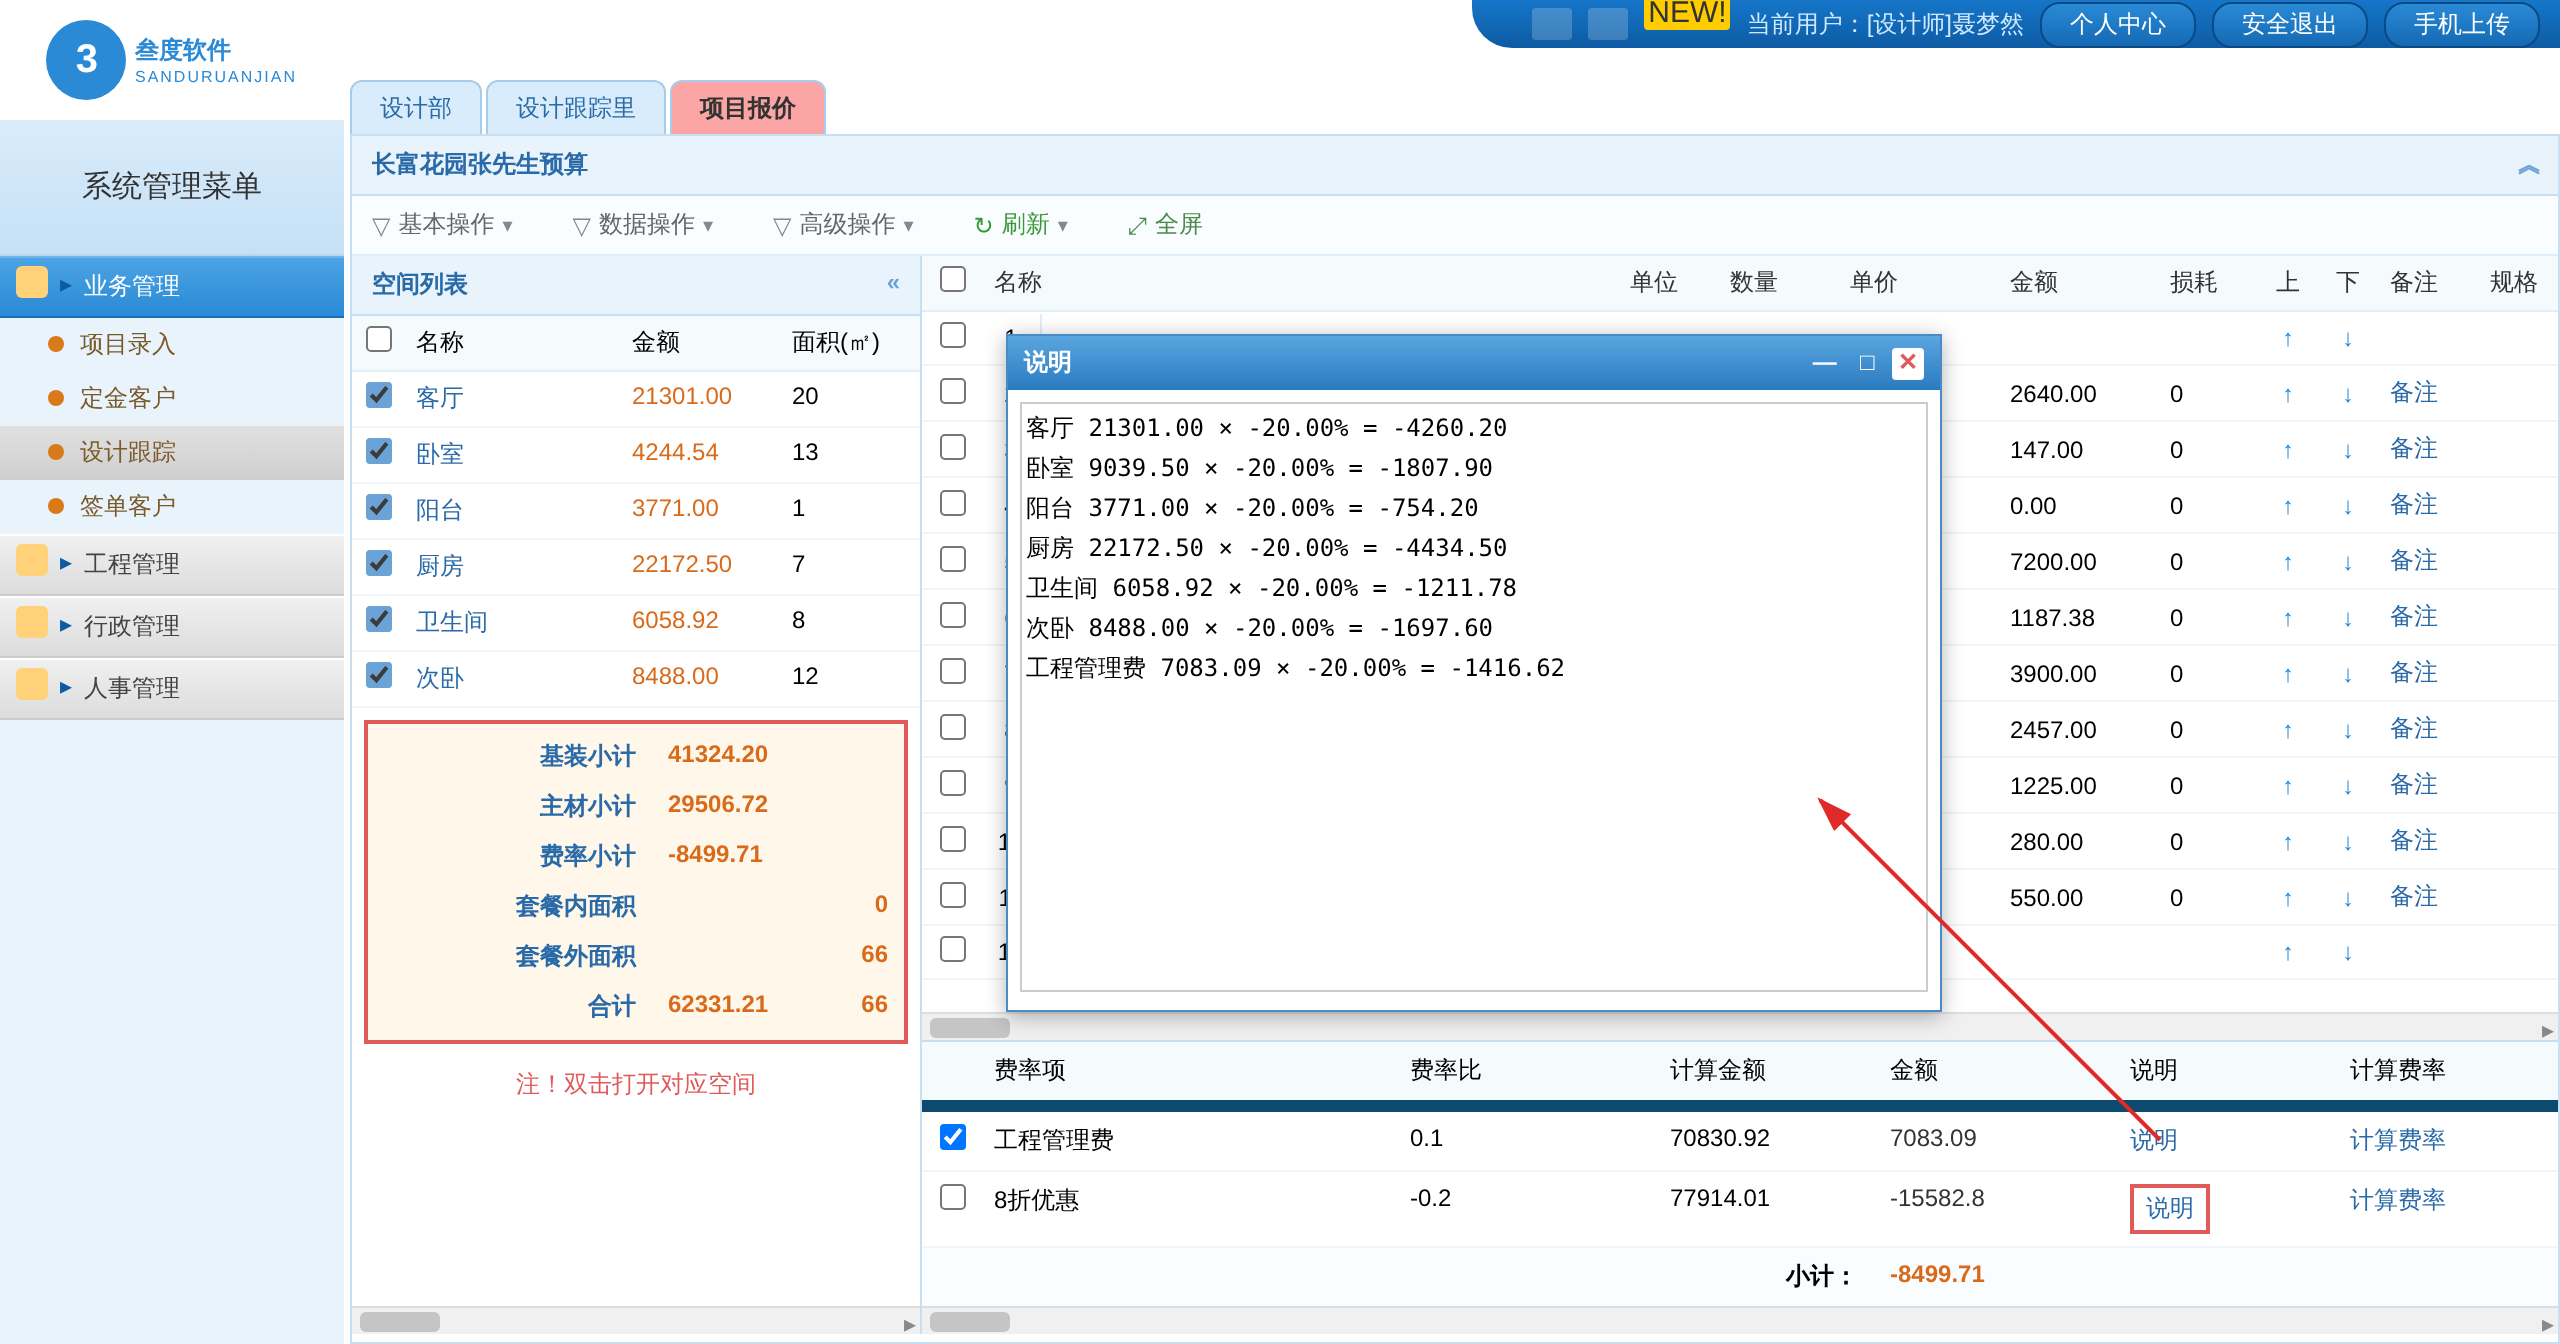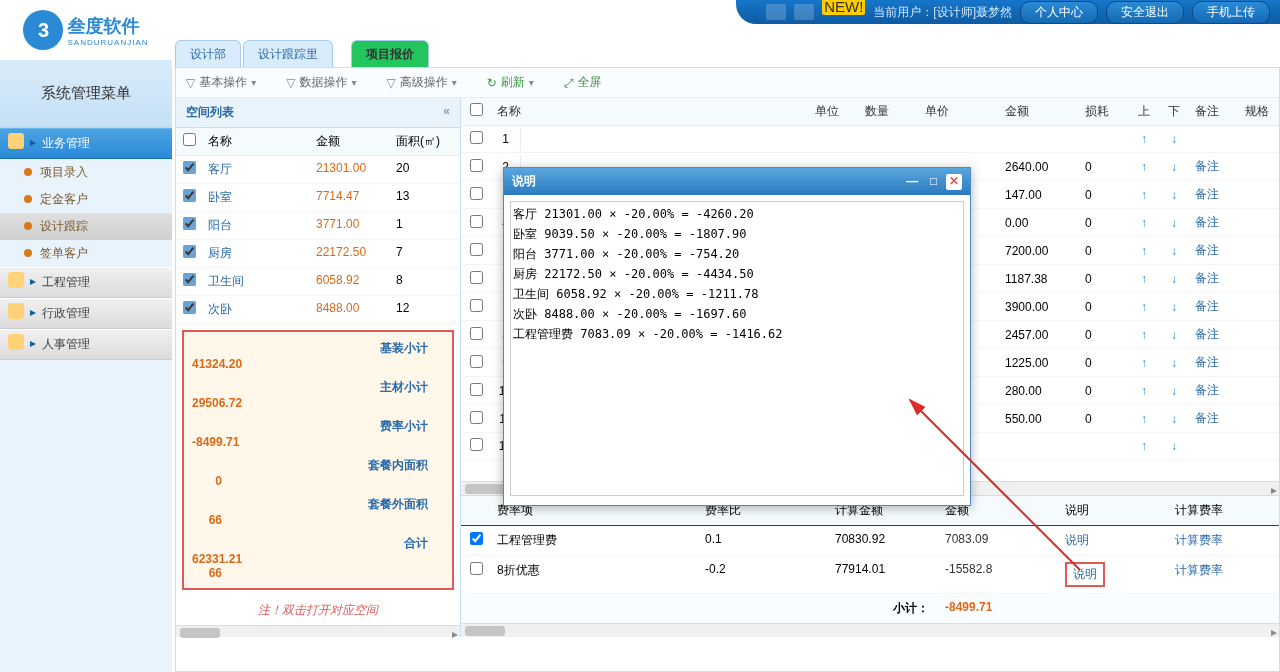--- a/index.html
+++ b/index.html
@@ -8,38 +8,38 @@
 
 .header-bar { position: absolute; top: 0; right: 0; height: 24px; background: linear-gradient(#1676c9, #0d5ba3); border-radius: 0 0 0 20px; padding: 0 10px 0 30px; display: flex; align-items: center; color: #fff; gap: 8px; }
 .header-bar .icon-mail, .header-bar .icon-new { width: 20px; height: 16px; background: #fff3; border-radius: 2px; display: inline-block; }
 .header-bar .new-badge { background: #ffcc00; color: #333; font-size: 15px; padding: 0 2px; border-radius: 2px; position: relative; top: -6px; }
 .header-bar .user-label { color: #cde8ff; }
 .header-btn { background: linear-gradient(#2a8ad6, #1569b3); border: 1px solid #0a4a85; border-radius: 10px; padding: 2px 14px; color: #fff; cursor: pointer; }
 
 
 .logo-box { position: absolute; left: 0; top: 0; width: 172px; height: 60px; display: flex; align-items: center; justify-content: center; }
 .logo-circle { width: 40px; height: 40px; border-radius: 50%; background: #2a8ad6; display: flex; align-items: center; justify-content: center; color: #fff; font-size: 20px; font-weight: bold; margin-right: 4px; }
-.logo-text { color: #2a8ad6; font-weight: bold; font-size: 18px; }
+.logo-text { color: #2a8ad6; font-weight: bold; font-size: 12px; }
 .logo-sub { color: #2a8ad6; font-size: 8px; letter-spacing: 1px; display: block; }
 
 
 .sidebar { position: absolute; left: 0; top: 60px; width: 172px; background: #e8f3fc; height: 612px; }
 .sidebar-title { background: linear-gradient(#d9ecfb, #c5e0f5); text-align: center; padding: 24px 0; font-size: 15px; color: #333; border-bottom: 1px solid #b8d6ef; }
 .side-group { background: linear-gradient(#4ba3e3, #2a8ad6); color: #fff; padding: 6px 10px 6px 30px; border-top: 1px solid #6bb5e8; border-bottom: 1px solid #1a6cb0; cursor: pointer; position: relative; }
 .side-group.gray { background: linear-gradient(#f0f0f0, #dcdcdc); color: #444; border-top: 1px solid #fff; border-bottom: 1px solid #ccc; }
 .side-group .grp-icon { position: absolute; left: 8px; top: 4px; width: 16px; height: 16px; background: #ffd27a; border-radius: 3px; }
 .side-item { padding: 5px 10px 5px 40px; color: #7a5a2a; cursor: pointer; position: relative; }
 .side-item.active { background: linear-gradient(#e0e0e0, #cfcfcf); }
 .side-item .dot { position: absolute; left: 24px; top: 9px; width: 8px; height: 8px; border-radius: 50%; background: #d97a1a; }
 .side-arrow { float: left; margin-right: 6px; color: #0d5ba3; }
 
 
 .tabs { position: absolute; left: 175px; top: 40px; display: flex; gap: 0; }
 .tab { background: #d9ecfb; border: 1px solid #a8cdeb; border-bottom: none; border-radius: 6px 6px 0 0; padding: 5px 14px; color: #2a6aa8; margin-right: 2px; cursor: pointer; }
-.tab.active { background: #22c55e; color: #333; font-weight: bold; margin-left: 16px; }
+.tab.active { background: #fca5a5; color: #333; font-weight: bold; }
 
 
 .content { position: absolute; left: 175px; top: 67px; right: 0; bottom: 0; border: 1px solid #c5e0f5; background: #fff; }
 .breadcrumb { background: #e8f3fc; padding: 6px 10px; color: #2a6aa8; font-weight: bold; border-bottom: 1px solid #c5e0f5; position: relative; }
 .breadcrumb .collapse { position: absolute; right: 8px; top: 6px; color: #6ba3d6; cursor: pointer; }
 .toolbar { background: #fafdff; padding: 6px 10px; border-bottom: 1px solid #e0eef9; display: flex; gap: 30px; color: #666; }
 .toolbar .tb-item { cursor: pointer; display: flex; align-items: center; gap: 4px; }
 .toolbar .tb-item.green { color: #3a9a3a; }
 .toolbar .tb-item.fs { color: #4a8a4a; }
 .toolbar .funnel { color: #888; }
@@ -60,25 +60,25 @@
 .c-name { flex: 1; }
 .c-amt { width: 80px; text-align: left; }
 .c-area { width: 70px; }
 .sp-row { display: flex; border-bottom: 1px solid #f0f5fa; cursor: pointer; }
 .sp-row .room { color: #2a6aa8; }
 .sp-row .amt { color: #d96a1a; }
 .sp-row input[type=checkbox] { accent-color: #6ba3d6; }
 
 
 .summary { margin: 6px; border: 2px solid #e05a5a; background: #fff8ea; padding: 4px 0; }
-.sum-row { display: flex; padding: 4px 8px; flex-direction: column; }
+.sum-row { display: flex; padding: 4px 8px; }
 .sum-label { flex: 1; text-align: right; color: #2a6aa8; font-weight: bold; padding-right: 16px; }
 .sum-v1 { width: 80px; color: #d96a1a; font-weight: bold; text-align: left; }
 .sum-v2 { width: 30px; color: #d96a1a; font-weight: bold; text-align: right; }
-.hint { color: #e05a5a; text-align: center; padding: 6px; font-style: italic; }
+.hint { color: #e05a5a; text-align: center; padding: 6px; }
 
 
 .grid-head { display: flex; background: #f5fafd; border-bottom: 1px solid #e0eef9; }
 .grid-head div { padding: 5px 6px; color: #333; }
 .g-chk { width: 30px; text-align:center;}
 .g-idx { width: 30px; text-align:center; border-right:1px solid #e0eef9;}
 .g-name { flex: 1.4; }
 .g-unit { width: 50px; }
 .g-qty { width: 60px; }
 .g-price { width: 80px; }
@@ -89,21 +89,21 @@
 .g-note { width: 50px; }
 .g-spec { width: 40px; }
 .grid-row { display: flex; border-bottom: 1px solid #f0f5fa; align-items:center; }
 .grid-row div { padding: 5px 6px; }
 .arrow-up { color: #2a8ad6; cursor:pointer; font-weight:bold;}
 .arrow-down { color: #2a8ad6; cursor:pointer; font-weight:bold;}
 .link { color: #2a6aa8; cursor:pointer; }
 
 
 .fee-sec { border-top: 1px solid #c5e0f5; }
-.fee-head { display:flex; background:#f5fafd; border-bottom:1px solid #0c4a6e;}
+.fee-head { display:flex; background:#f5fafd; border-bottom:6px solid #0c4a6e;}
 .fee-head div, .fee-row div { padding: 6px; }
 .f-chk{width:30px;text-align:center;}
 .f-name{flex:1;}
 .f-rate{width:130px;}
 .f-base{width:110px;}
 .f-amt{width:120px;}
 .f-desc{width:110px;}
 .f-calc{width:110px;}
 .fee-row{display:flex;border-bottom:1px solid #f0f5fa;}
 .fee-row .neg{color:#333;}
@@ -165,20 +165,24 @@
     </div>
 </div>
 
 <div class="tabs" id="tabs">
     <div class="tab">设计部</div>
     <div class="tab">设计跟踪里</div>
     <div class="tab active">项目报价</div>
   </div>
 
 <div class="content">
+  <div class="breadcrumb">
+    <span>长富花园张先生预算</span>
+    <span class="collapse">︽</span>
+  </div>
   <div class="toolbar">
     <span class="tb-item">
         <span class="funnel">▽</span>
         <span>基本操作</span>
         <span class="tb-caret">▾</span>
       </span>
     <span class="tb-item">
         <span class="funnel">▽</span>
         <span>数据操作</span>
         <span class="tb-caret">▾</span>
@@ -208,21 +212,21 @@
       <div id="space-rows">
           <div class="sp-row">
             <div class="c-chk"><input type="checkbox" checked="" style=""></div>
     <div class="c-name room">客厅</div>
             <div class="c-amt amt">21301.00</div>
             <div class="c-area">20</div>
           </div>
           <div class="sp-row">
             <div class="c-chk"><input type="checkbox" checked="" style=""></div>
     <div class="c-name room">卧室</div>
-            <div class="c-amt amt">7714.47</div>
+            <div class="c-amt amt">4244.54</div>
             <div class="c-area">13</div>
           </div>
           <div class="sp-row">
             <div class="c-chk"><input type="checkbox" checked="" style=""></div>
     <div class="c-name room">阳台</div>
             <div class="c-amt amt">3771.00</div>
             <div class="c-area">1</div>
           </div>
           <div class="sp-row">
             <div class="c-chk"><input type="checkbox" checked="" style=""></div>

